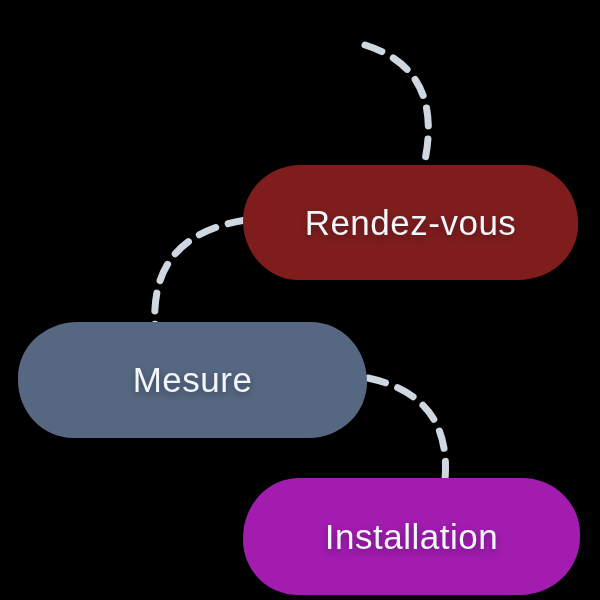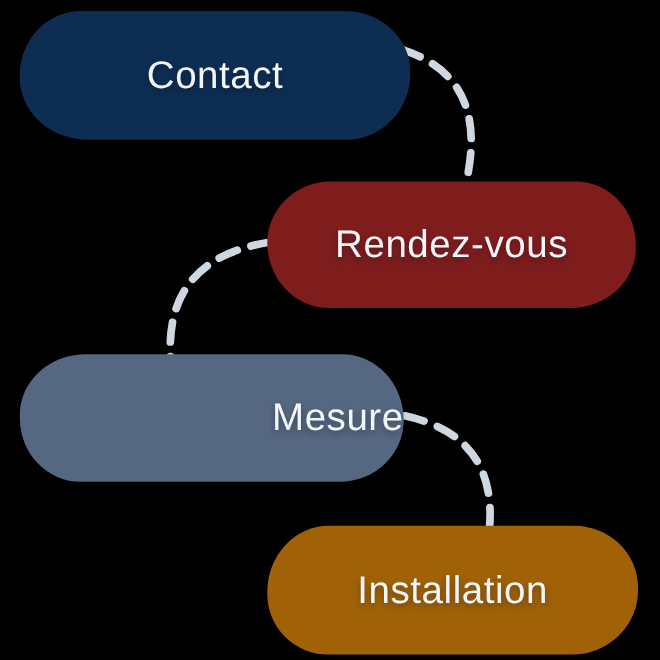--- a/index.html
+++ b/index.html
@@ -52,29 +52,26 @@
 <body>
 
 <div class="canvas">
 
   <svg class="connectors-svg" viewBox="0 0 600 600" xmlns="http://www.w3.org/2000/svg">
     <path d="M 365 45 Q 445 70 424 165" stroke="#cfd7e1"></path>
     <path d="M 246 220 Q 150 235 155 325" stroke="#cfd7e1"></path>
     <path d="M 368 378 Q 452 396 445 480" stroke="#cfd7e1"></path>
   </svg>
 
-  <div class="step step-1" style="background-color: rgb(14, 45, 83);">
-    <span class="step-label">Contact</span>
-  </div>
 
   <div class="step step-2" style="background-color: #7f1d1d;">
     <span class="step-label">Rendez-vous</span>
   </div>
 
-  <div class="step step-3" style="background-color: rgb(86, 103, 129); justify-content: flex-end;">
+  <div class="step step-3" style="background-color: rgb(86, 103, 129);">
     <span class="step-label">Mesure</span>
   </div>
 
-  <div class="step step-4" style="background-color: #a16207;">
+  <div class="step step-4" style="background-color: #a21caf;">
     <span class="step-label">Installation</span>
   </div>
 
 </div>
 
 </body></html>

